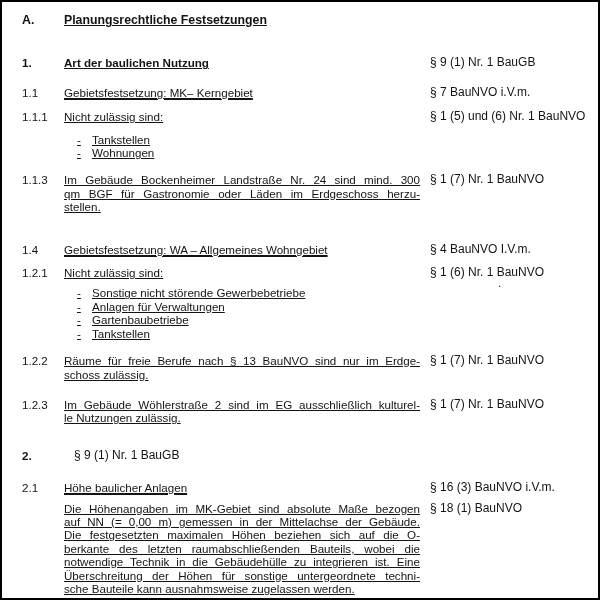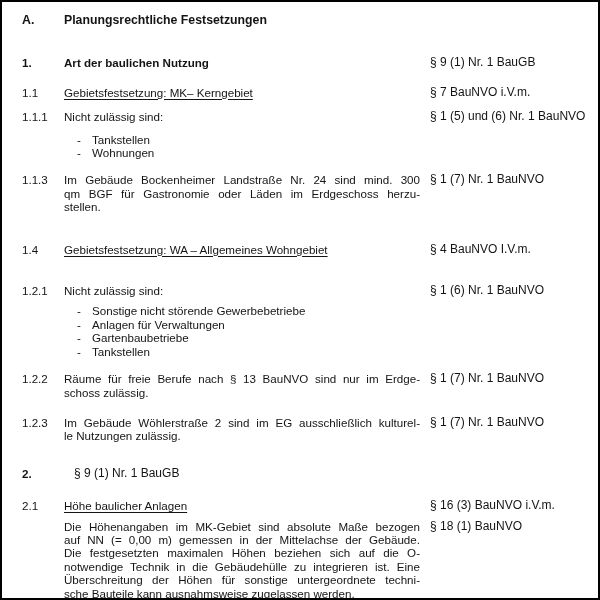--- a/index.html
+++ b/index.html
@@ -18,21 +18,21 @@
     overflow: hidden;
   }
   .doc { padding: 12px 0 0 20px; }
   .row { display: flex; align-items: flex-start; }
   .num {
     width: 42px; flex: none;
     font-size: 11.6px; line-height: 13.4px;
   }
   .body {
     width: 356px; flex: none;
-    font-size: 11.6px; line-height: 13.4px;
+    font-size: 11.6px; line-height: 13.4px; text-decoration: underline;
   }
   .ref {
     width: 170px; flex: none; margin-left: 10px;
     font-size: 12px; line-height: 13.4px;
     white-space: nowrap;
   }
   .bold { font-weight: bold; }
   .big { font-size: 12.3px; }
   .ul { text-decoration: underline; text-underline-offset: 2px; }
   .jl { text-align: justify; text-align-last: justify; }
@@ -96,21 +96,21 @@
       </div>
       <div class="ref">§ 1 (7) Nr. 1 BauNVO</div>
     </div>
 
     <div class="row" style="margin-top:29px">
       <div class="num">1.4</div>
       <div class="body"><span class="ul">Gebietsfestsetzung: WA – Allgemeines Wohngebiet</span></div>
       <div class="ref">§ 4 BauNVO I.V.m.</div>
     </div>
 
-    <div class="row" style="margin-top:28px">
+    <div class="row" style="margin-top:10px">
       <div class="num">1.2.1</div>
       <div class="body">Nicht zulässig sind:</div>
       <div class="ref">§ 1 (6) Nr. 1 BauNVO</div>
     </div>
 
     <div class="row" style="margin-top:7px">
       <div class="num"></div>
       <div class="body">
         <div class="li">
           <span class="dash">-</span>
@@ -159,20 +159,21 @@
       <div class="body"><span class="ul">Höhe baulicher Anlagen</span></div>
       <div class="ref">§ 16 (3) BauNVO i.V.m.</div>
     </div>
 
     <div class="row" style="margin-top:7px">
       <div class="num"></div>
       <div class="body">
         <div class="jl">Die Höhenangaben im MK-Gebiet sind absolute Maße bezogen</div>
         <div class="jl">auf NN (= 0,00 m) gemessen in der Mittelachse der Gebäude.</div>
         <div class="jl">Die festgesetzten maximalen Höhen beziehen sich auf die O-</div>
+        <div class="jl">berkante des letzten raumabschließenden Bauteils, wobei die</div>
         <div class="jl">notwendige Technik in die Gebäudehülle zu integrieren ist. Eine</div>
         <div class="jl">Überschreitung der Höhen für sonstige untergeordnete techni-</div>
         <div class="jl jl-last">sche Bauteile kann ausnahmsweise zugelassen werden.</div>
       </div>
       <div class="ref">§ 18 (1) BauNVO</div>
     </div>
 
   </div>
 
   <span class="artifact-dot">.</span>

